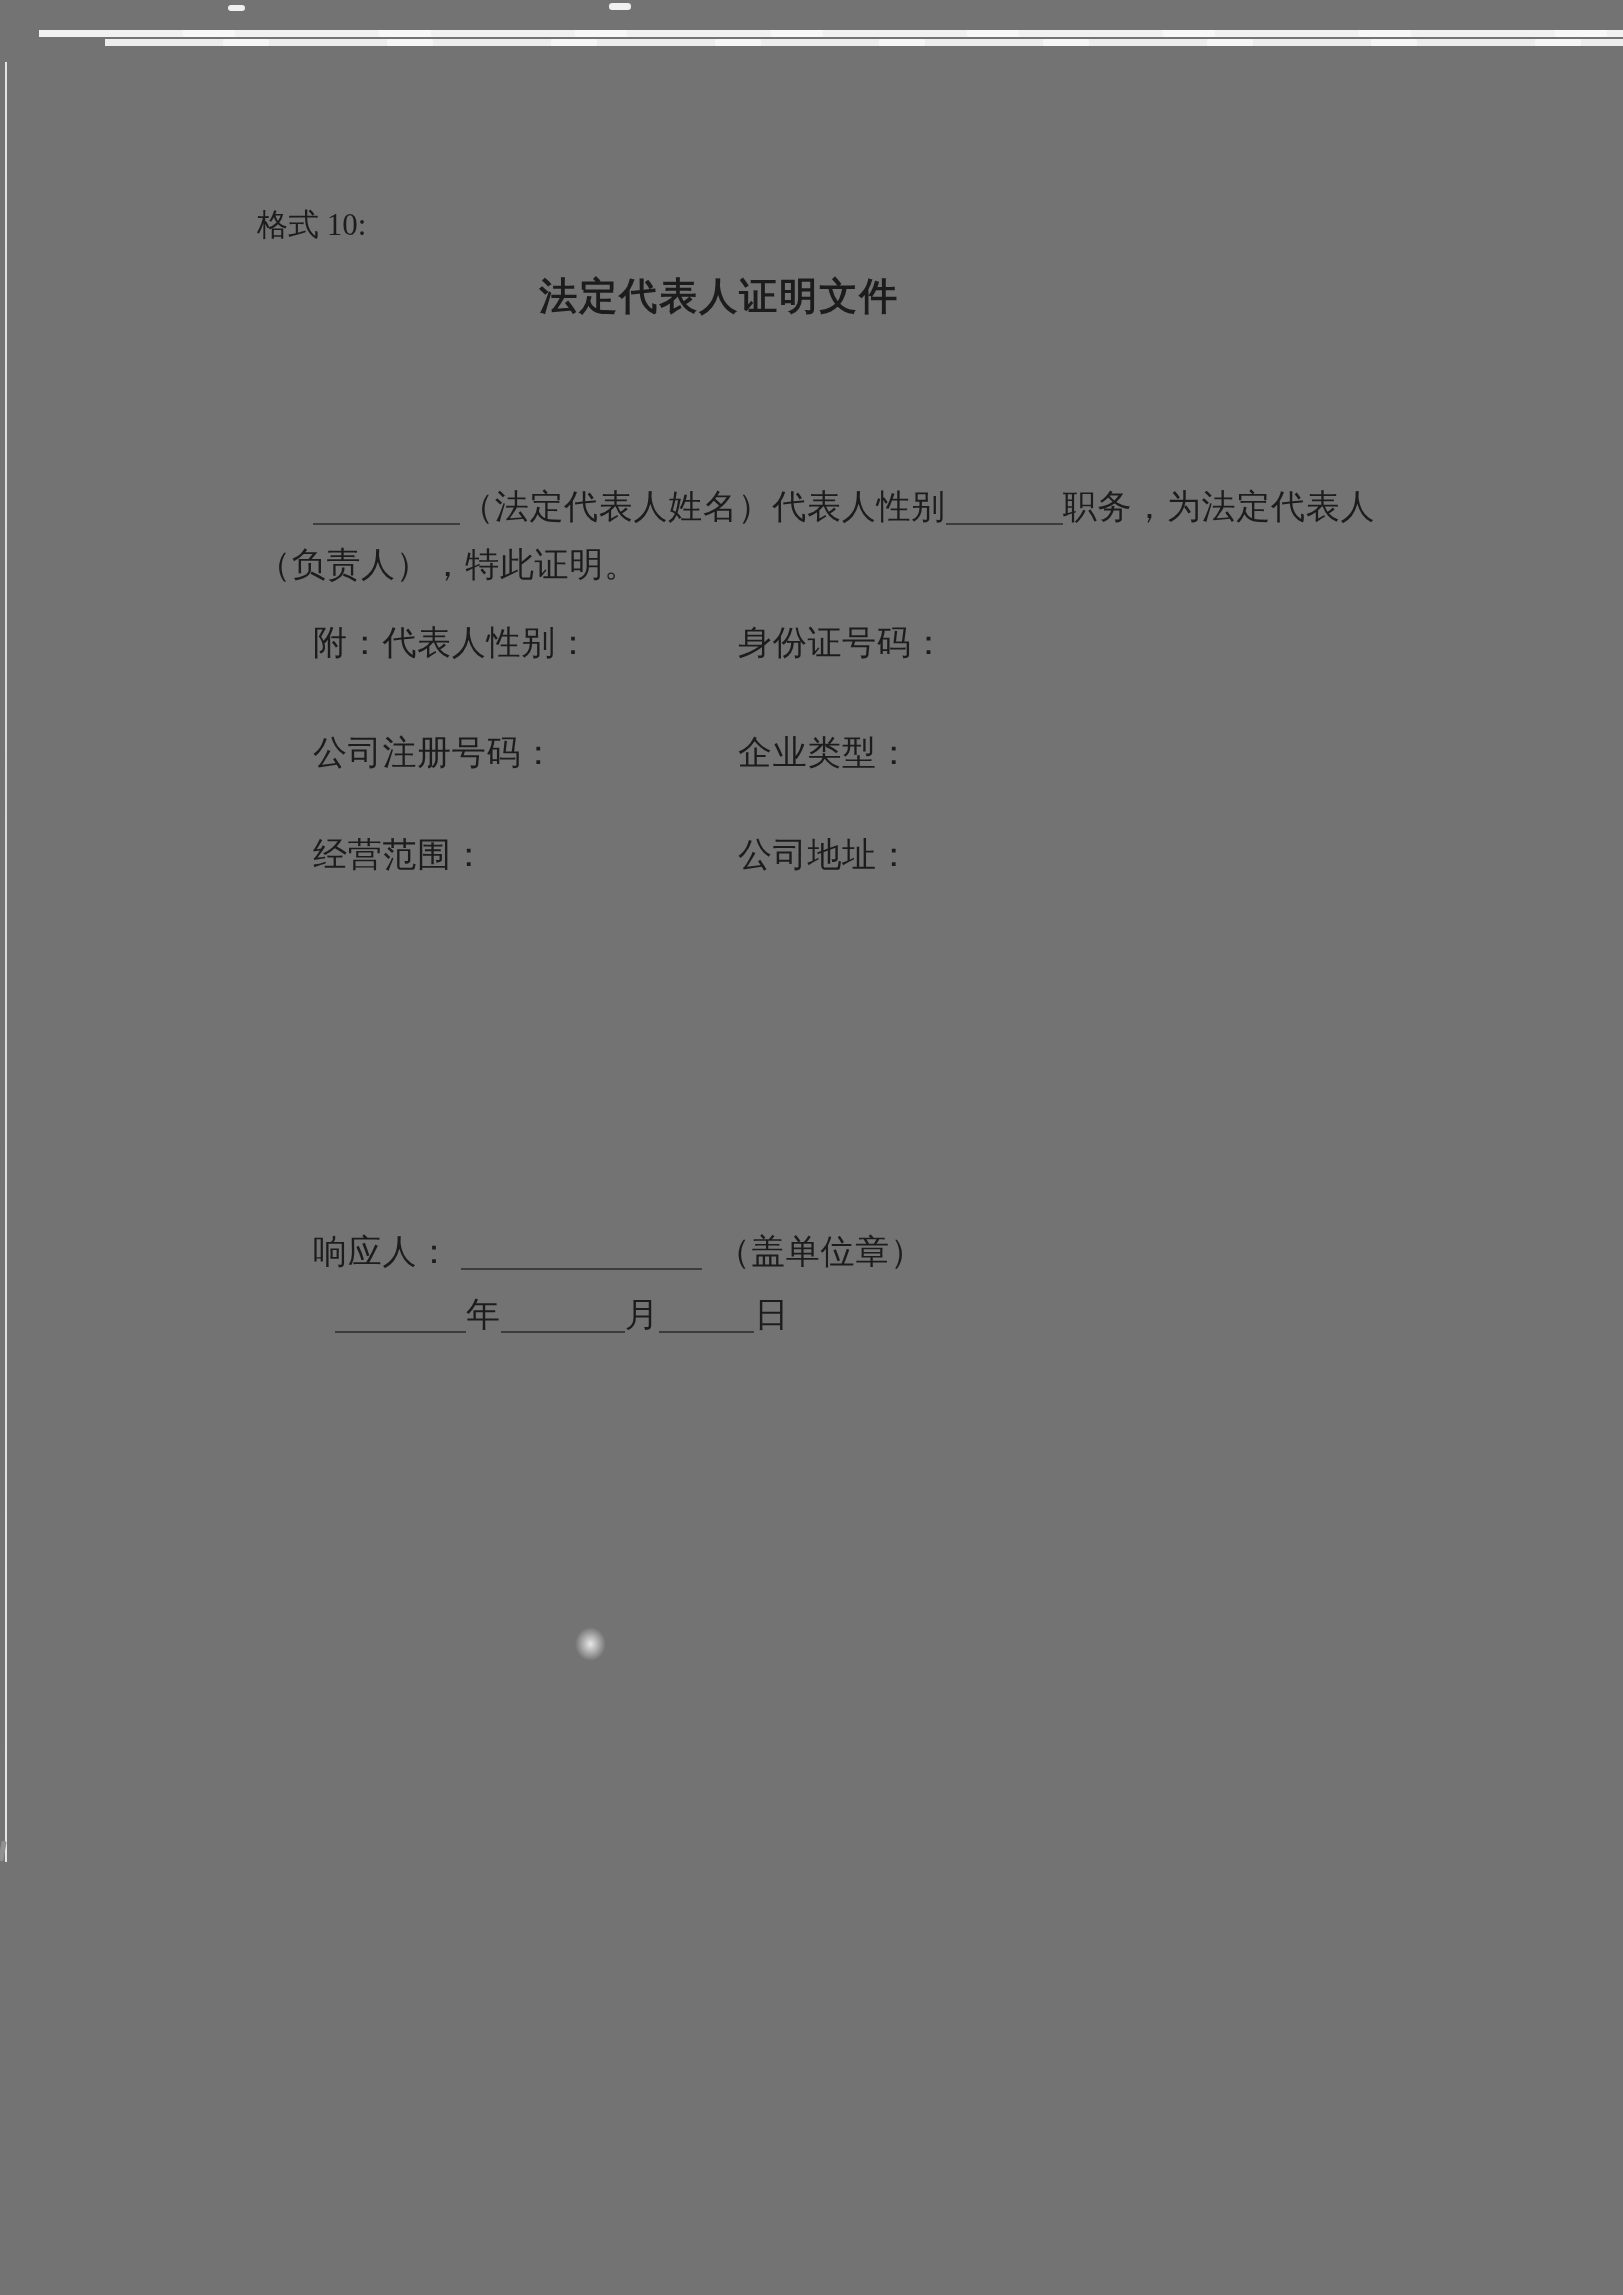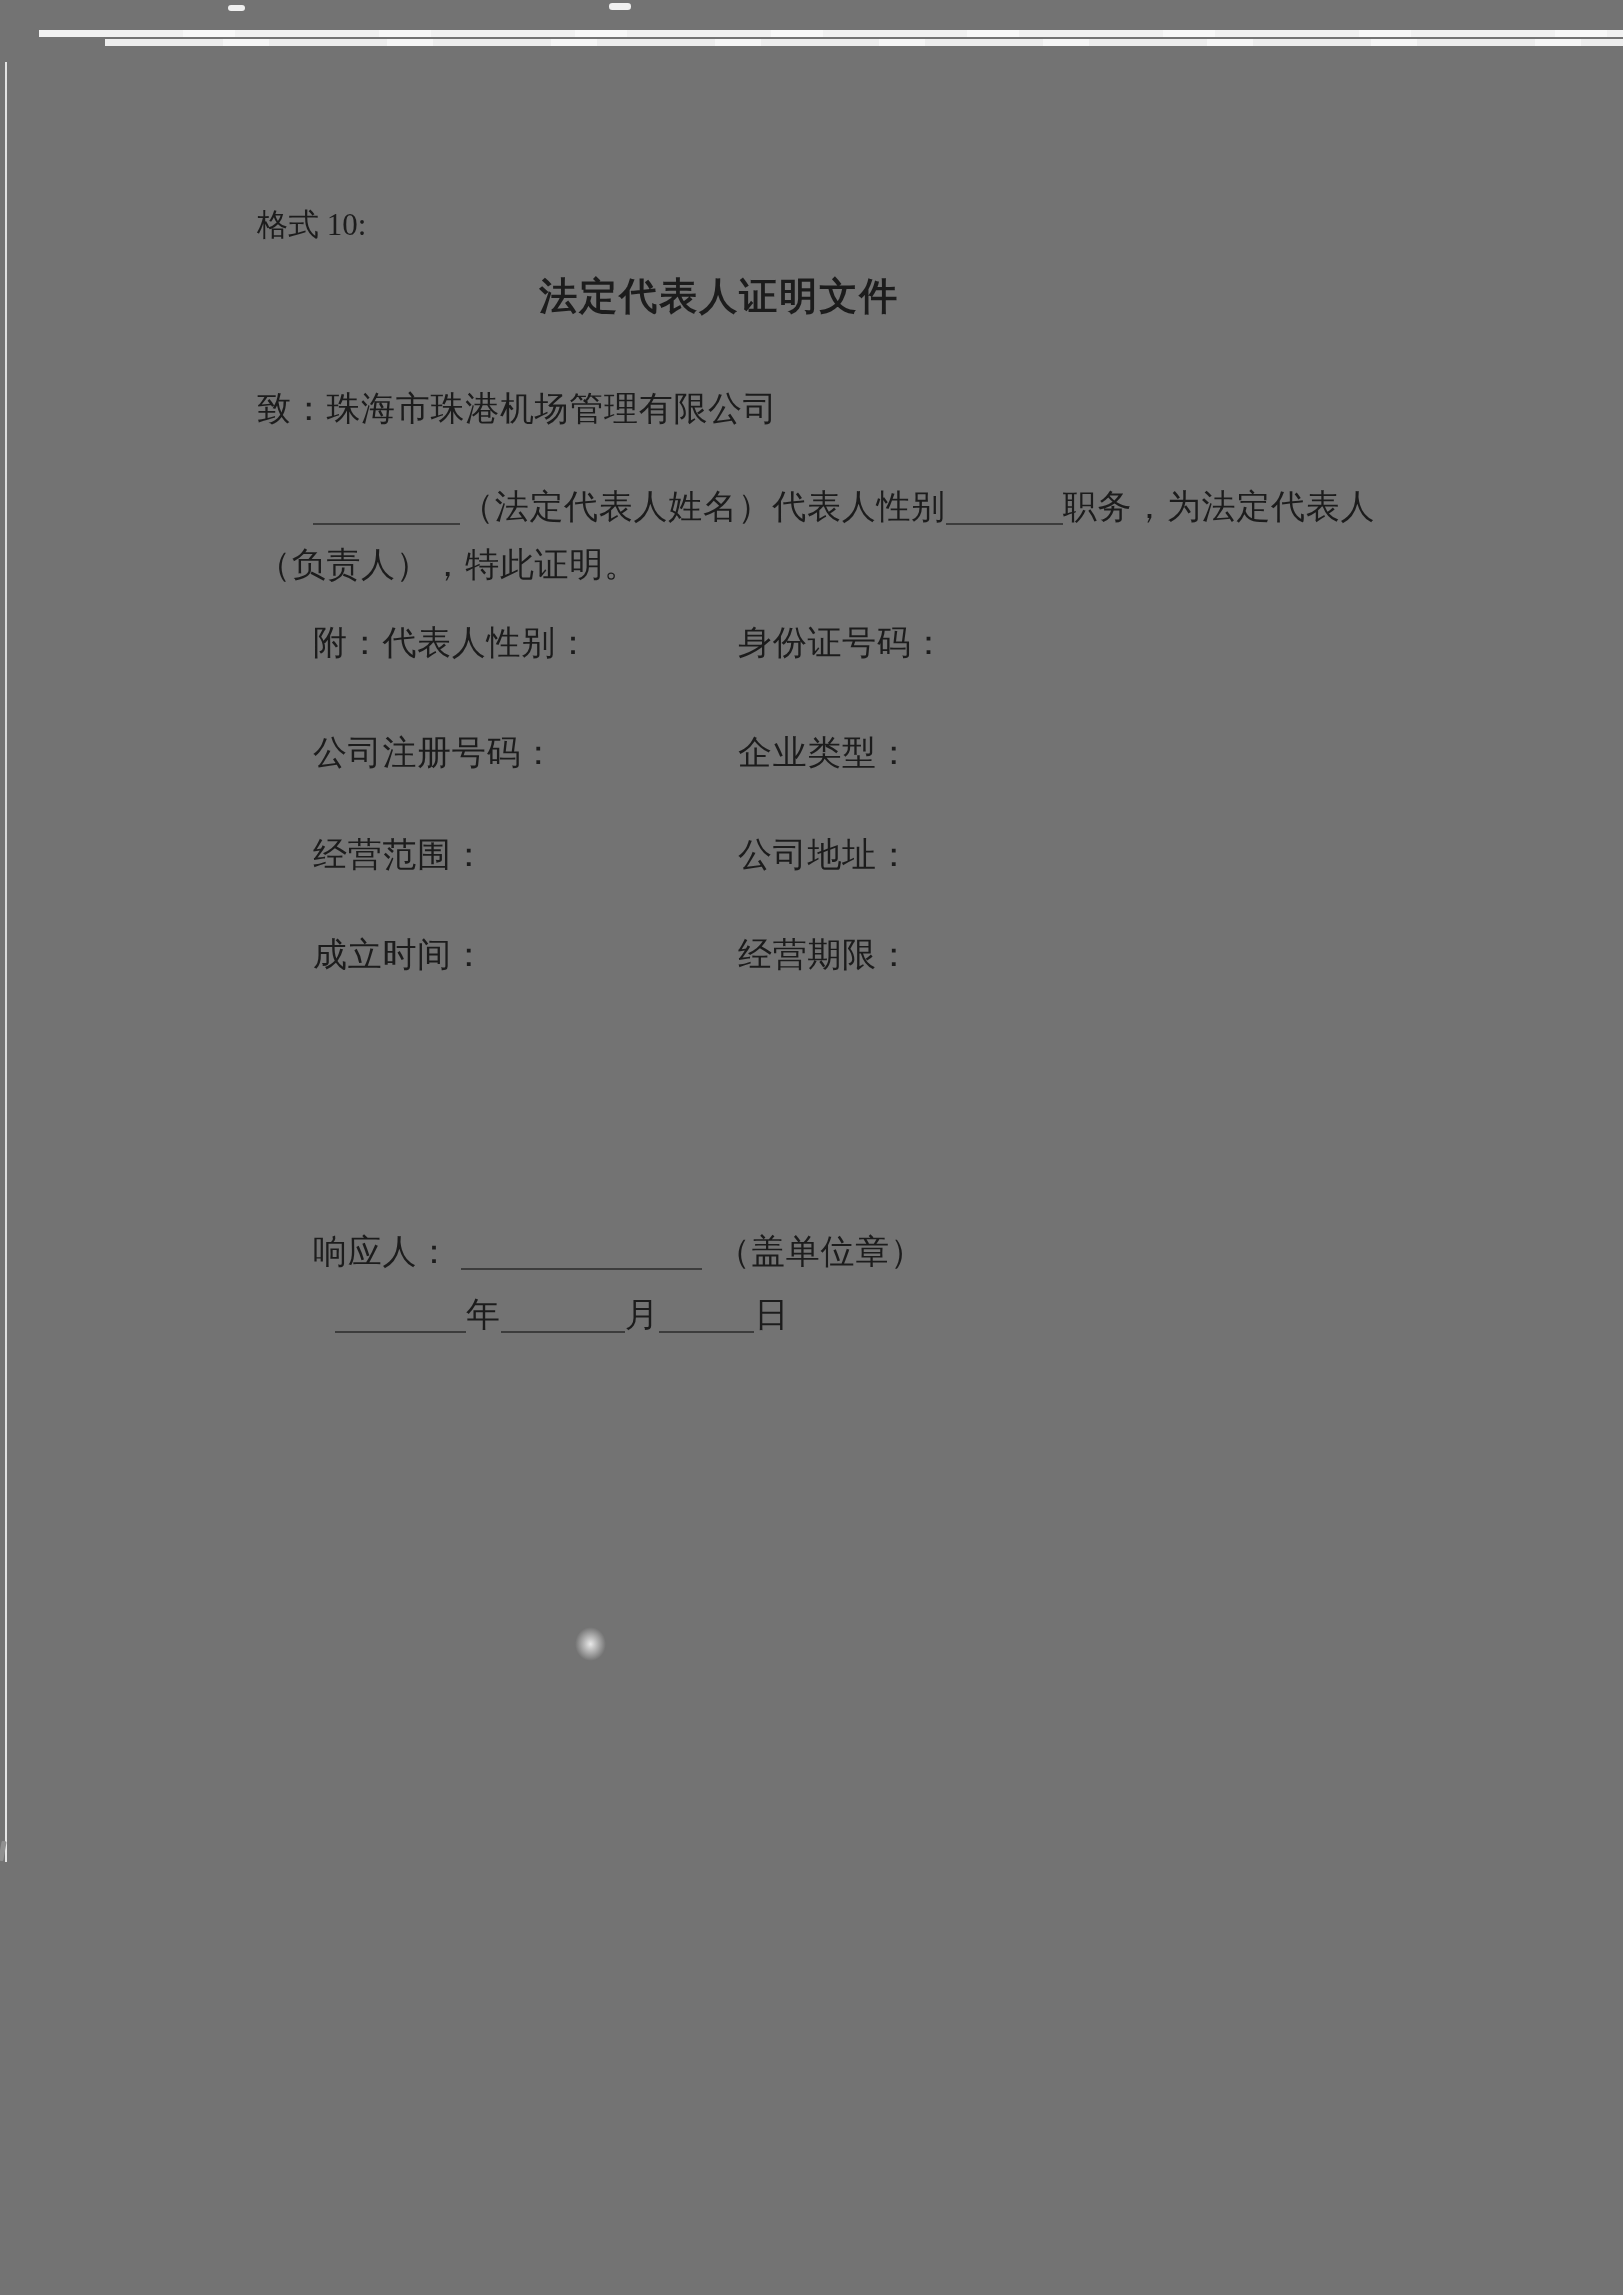--- a/index.html
+++ b/index.html
@@ -62,43 +62,38 @@
   <div class="scan-band-2"></div>
   <div class="scan-speck-a"></div>
   <div class="scan-speck-b"></div>
   <div class="scan-left-line"></div>
   <div class="scan-tick"></div>
   <div class="scan-smudge"></div>
 
   <div class="abs format-label">格式 10:</div>
   <h1 class="abs doc-title">法定代表人证明文件</h1>
 
-  <div class="abs addressee">致：珠海市珠港机场管理有限公司</div>
 
   <div class="abs para-line1">
     <span class="blank blank-name"></span><span>（法定代表人姓名）代表人性别</span><span class="blank blank-pos"></span><span>职务，为法定代表人</span>
   </div>
   <div class="abs para-line2">（负责人），特此证明。</div>
 
   <div class="abs field-row row-1">
     <span>附：代表人性别：</span>
     <span class="field-right">身份证号码：</span>
   </div>
   <div class="abs field-row row-2">
     <span>公司注册号码：</span>
     <span class="field-right">企业类型：</span>
   </div>
   <div class="abs field-row row-3">
     <span>经营范围：</span>
     <span class="field-right">公司地址：</span>
   </div>
-  <div class="abs field-row row-4">
-    <span>成立时间：</span>
-    <span class="field-right">经营期限：</span>
-  </div>
 
   <div class="abs signature-row">
     <span>响应人：</span><span class="blank blank-sign"></span><span>（盖单位章）</span>
   </div>
 
   <div class="abs date-row">
     <span class="blank blank-date-y"></span><span>年</span><span class="blank blank-date-m"></span><span>月</span><span class="blank blank-date-d"></span><span>日</span>
   </div>
 
 

